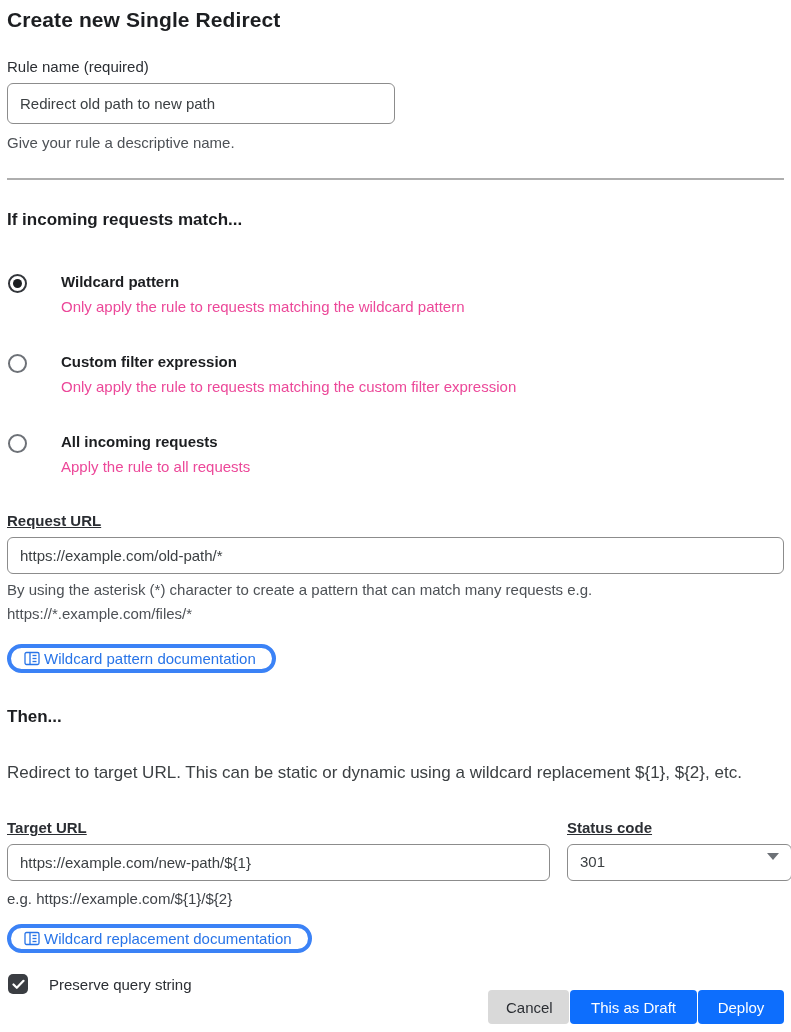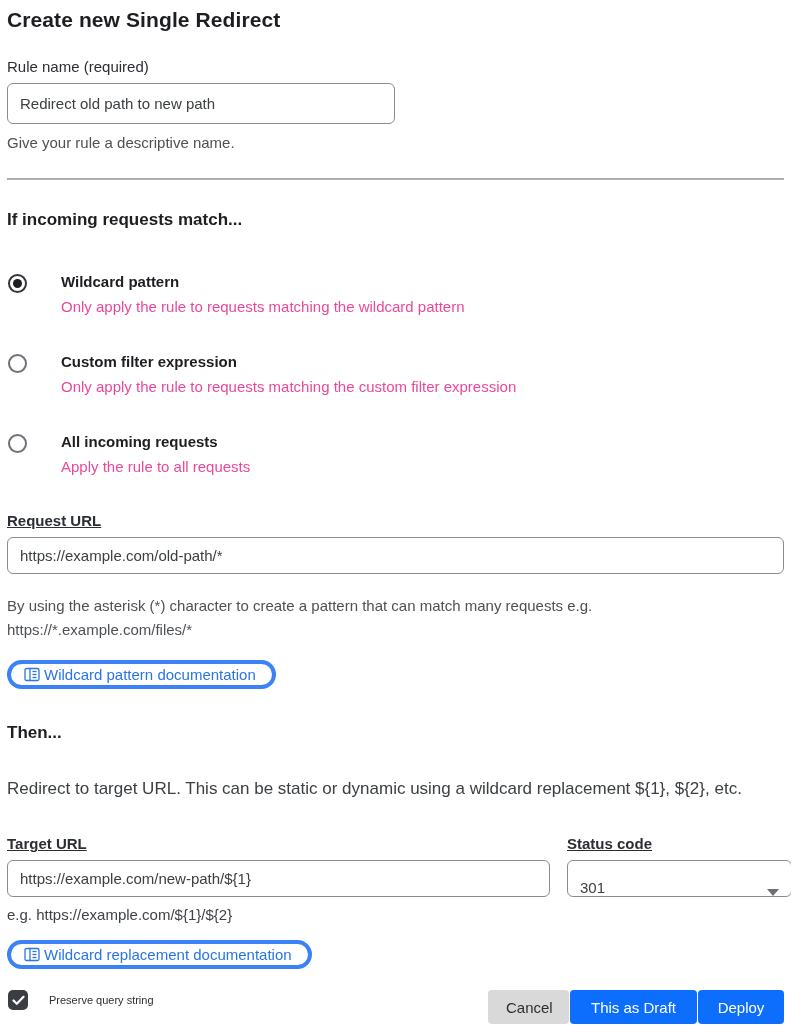--- a/index.html
+++ b/index.html
@@ -131,23 +131,23 @@
     gap: 17px;
   }
   .target-col { width: 543px; }
   .status-col { width: 225px; }
 
   .select-box {
     width: 225px; height: 37px;
     border: 1px solid #8c8c8c;
     border-radius: 6px;
     display: flex;
-    align-items: flex-end;
+    align-items: flex-start;
     justify-content: space-between;
-    padding: 0 12px;
+    padding: 8px 12px;
     font-size: 15px;
     color: #3c4043;
     cursor: pointer;
     background: #fff;
   }
   .caret-down {
     width: 0; height: 0;
     border-left: 6px solid transparent;
     border-right: 6px solid transparent;
     border-top: 7px solid #6d7177;
@@ -168,21 +168,21 @@
   .checkbox {
     width: 20px; height: 20px;
     background: #3a3d42;
     border-radius: 5px;
     display: flex; align-items: center; justify-content: center;
     margin-left: 1px;
     flex-shrink: 0;
   }
   .checkbox svg { display: block; }
   .checkbox-label {
-    font-size: 11px;
+    font-size: 15px;
     color: #2b2e33;
     margin-left: 21px;
   }
 
   .footer-actions {
     position: absolute;
     right: 7px;
     top: 990px;
     display: flex;
     gap: 1px;
@@ -249,21 +249,21 @@
         <span class="radio-label" style="display:block">All incoming requests</span>
         <span class="radio-desc" style="display:block">Apply the rule to all requests</span>
       </span>
     </div>
 
   </div>
 
   <div class="request-url-block">
     <label class="field-label semibold">Request URL</label>
     <input class="text-input full-input" type="text" value="https://example.com/old-path/*" style="">
-    <div class="help-text" style="margin-top:20px">
+    <div class="help-text" style="margin-top:4px">
       <span style="display:block">By using the asterisk (*) character to create a pattern that can match many requests e.g.</span>
       <span style="display:block">https://*.example.com/files/*</span>
     </div>
     <button class="doc-button">
       <span>
         <svg width="16" height="15" viewBox="0 0 16 15" fill="none" stroke="#2874e8" stroke-width="1.3">
           <rect x="1" y="1.5" width="14" height="12" rx="1.5"></rect>
           <line x1="6" y1="1.5" x2="6" y2="13.5"></line>
           <line x1="8.5" y1="4.5" x2="12.5" y2="4.5"></line>
           <line x1="8.5" y1="7.5" x2="12.5" y2="7.5"></line>

